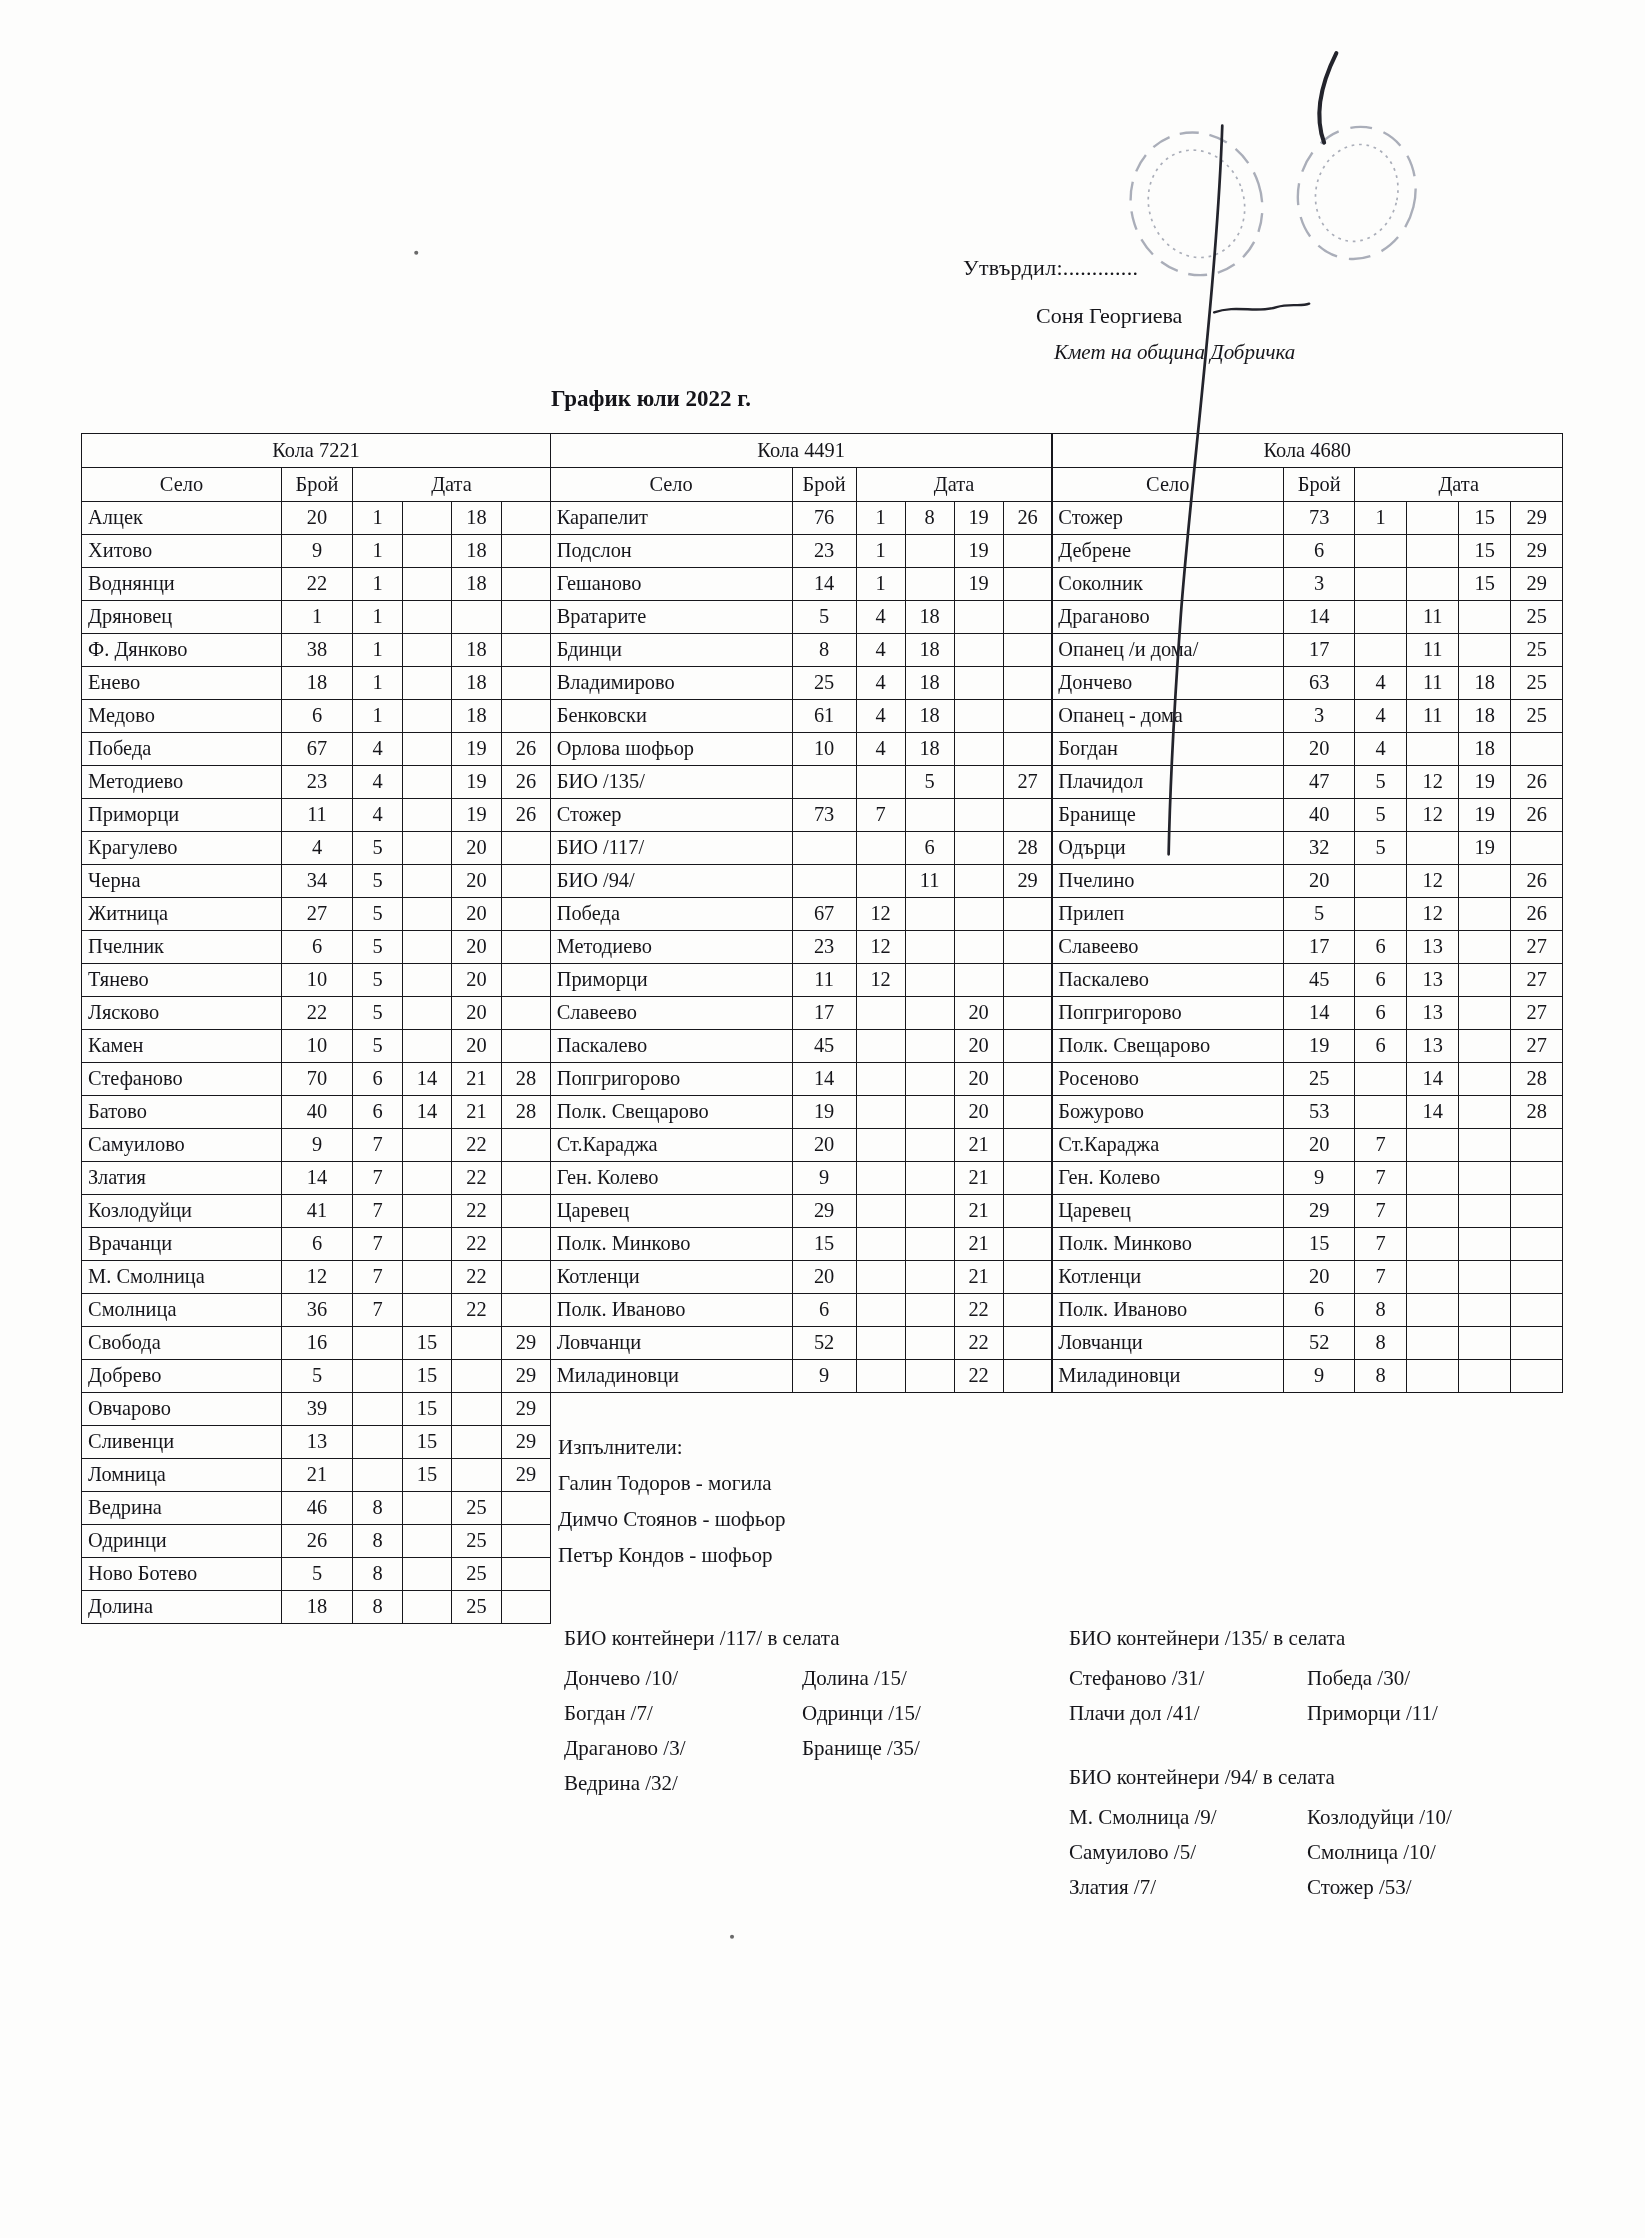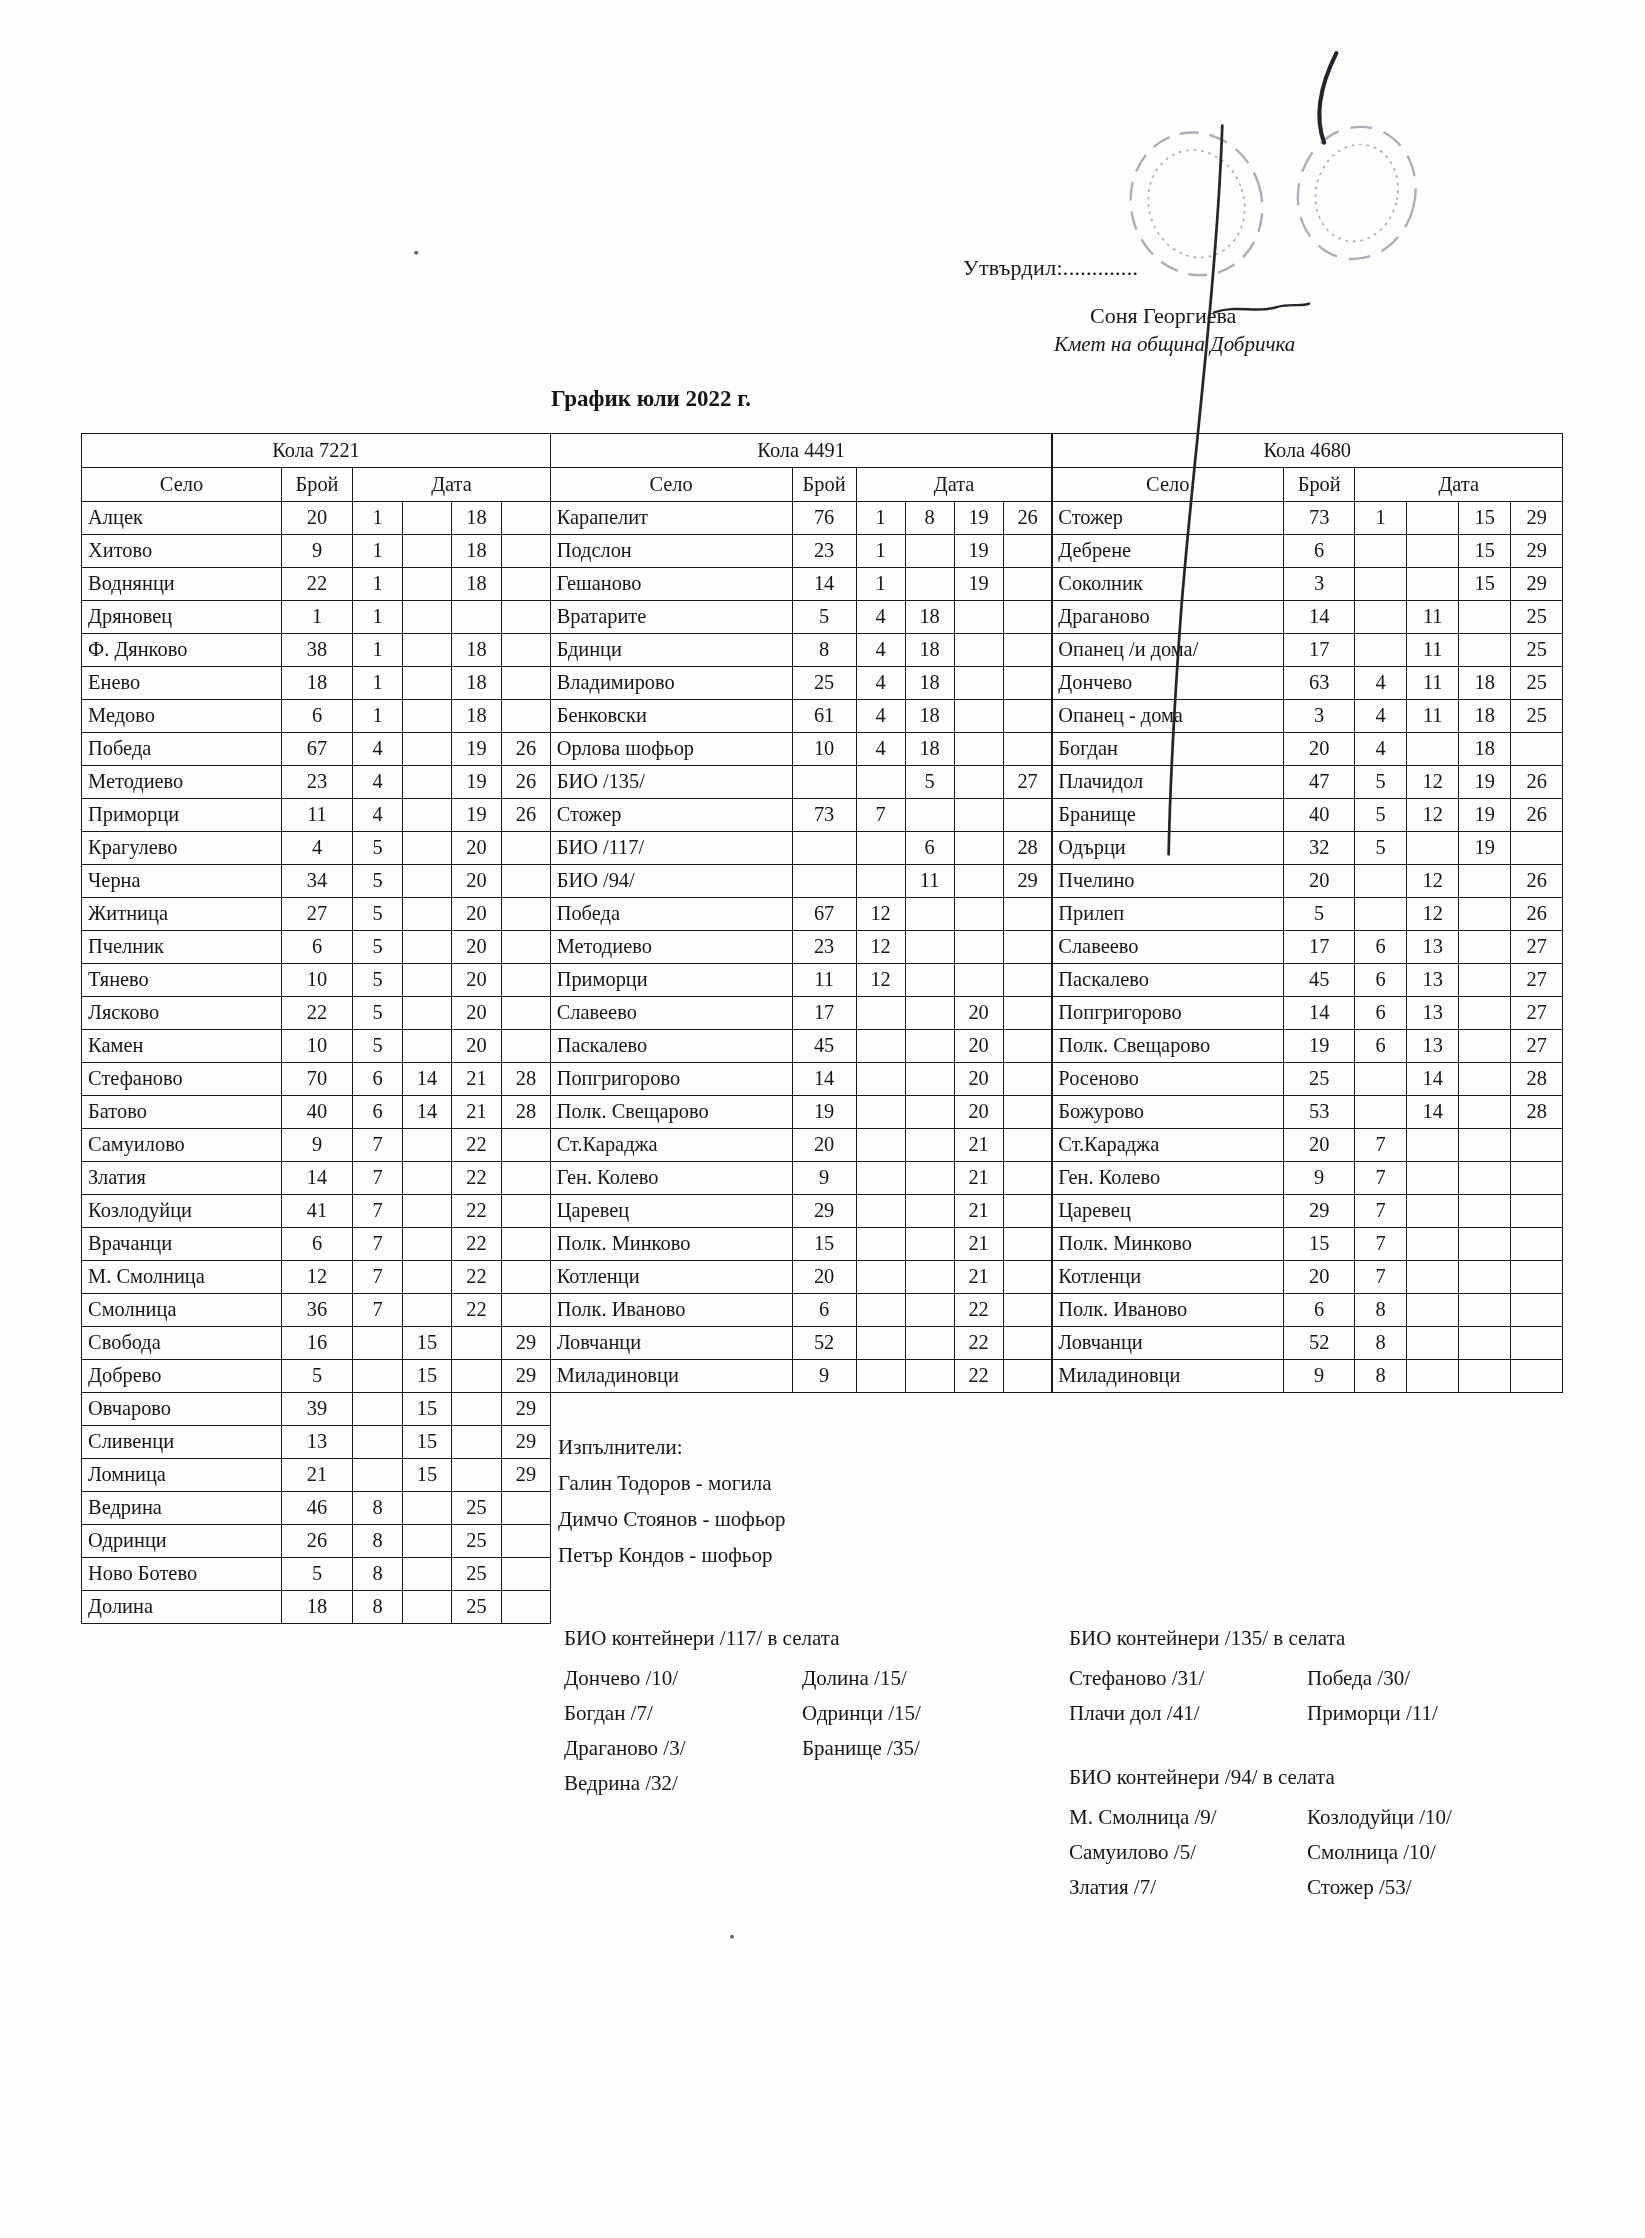--- a/index.html
+++ b/index.html
@@ -59,22 +59,22 @@
     <g stroke="var(--pen,#23242c)" fill="none" stroke-linecap="round">
       <path d="M 1968 78 C 1942 130 1936 172 1950 210" stroke-width="6"></path>
       <path d="M 1800 185 C 1792 420 1754 705 1739 905 C 1729 1042 1723 1162 1721 1258" stroke-width="4"></path>
       <path d="M 1788 460 C 1820 448 1852 462 1880 452 C 1900 446 1916 452 1928 447" stroke-width="3.5"></path>
     </g>
     <circle cx="613" cy="372" r="3" fill="#6a6a6a"></circle>
     <circle cx="1078" cy="2852" r="3" fill="#6a6a6a"></circle>
   </svg>
 
   <div class="abs approve-line" style="left:963px; top:255px;">Утвърдил:.............</div>
-  <div class="abs approver" style="left:1090px; top:303px;">Соня Георгиева</div>
-  <div class="abs approver-title" style="left:1054px; top:332px;">Кмет  на община Добричка</div>
+  <div class="abs approver" style="left:1036px; top:303px;">Соня Георгиева</div>
+  <div class="abs approver-title" style="left:1054px; top:340px;">Кмет  на община Добричка</div>
 
   <div class="abs doc-title" style="left:551px; top:364px;margin-top:22px;">График юли 2022 г.</div>
 
   <div class="abs tables" style="left:81px; top:433px;">
 
     <table class="sched">
       <colgroup>
         <col style="width:200px">
           <col style="width:71px">
         <col style="width:50px">

